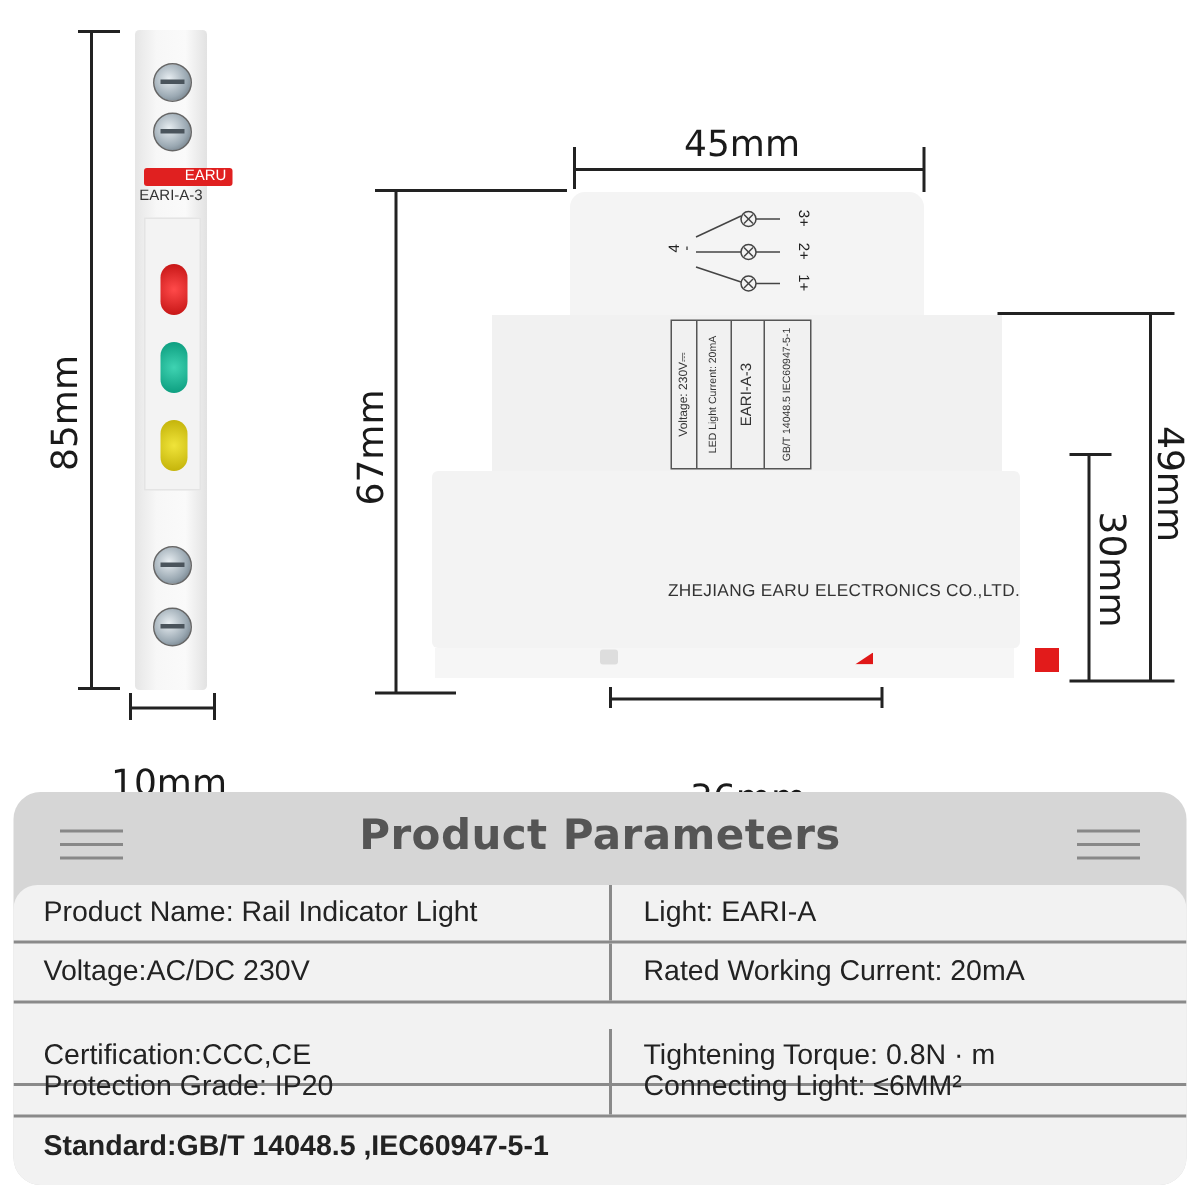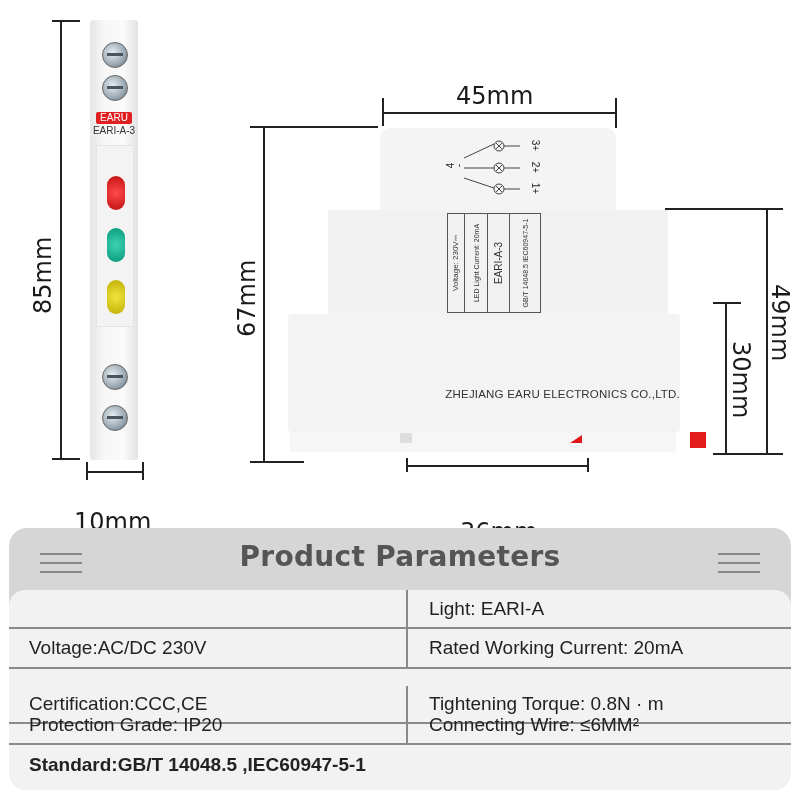--- a/index.html
+++ b/index.html
@@ -7,21 +7,21 @@
   .abs{position:absolute;}
   .line{position:absolute;background:#222;}
   .dim-text{position:absolute;font-family:"DejaVu Sans",sans-serif;font-size:24px;color:#1a1a1a;white-space:nowrap;}
   .vtext{transform:rotate(-90deg);transform-origin:center center;}
   .vtext-cw{transform:rotate(90deg);transform-origin:center center;}
 
   
   .slim{left:90px;top:20px;width:48px;height:440px;background:linear-gradient(90deg,#e6e6e6,#f7f7f7 30%,#fafafa 70%,#e2e2e2);border-radius:3px;}
   .screw{position:absolute;left:12px;width:24px;height:24px;border-radius:50%;background:radial-gradient(circle at 40% 40%,#e8eef2,#9aa8b2 60%,#5a6670);border:1px solid #666;}
   .screw::after{content:"";position:absolute;left:4px;top:10px;width:16px;height:3px;background:#4a545c;}
-  .brand{position:absolute;left:6px;top:92px;width:36px;height:12px;background:#e02020;color:#fff;font-size:10px;text-align:center;line-height:12px;border-radius:2px;}
+  .brand{position:absolute;left:6px;top:92px;width:36px;height:12px;background:#e02020;color:#fff;font-size:10px;text-align:center;line-height:12px;border-radius:2px;padding-left:23px;}
   .model-s{position:absolute;left:0;width:48px;top:105px;font-size:10px;text-align:center;color:#333;}
   .led-panel{position:absolute;left:6px;top:125px;width:36px;height:180px;background:#f3f3f3;border:1px solid #e4e4e4;}
   .led{position:absolute;left:10px;width:18px;height:34px;border-radius:9px;}
 
   
   .dev-top{left:380px;top:128px;width:236px;height:82px;background:#f4f4f4;border-radius:10px 10px 0 0;}
   .dev-mid{left:328px;top:210px;width:340px;height:104px;background:#f1f1f1;}
   .dev-low{left:288px;top:314px;width:392px;height:118px;background:#f3f3f3;border-radius:4px;}
   .dev-rail{left:290px;top:432px;width:386px;height:20px;background:#f6f6f6;}
   .company{left:288px;width:392px;top:388px;text-align:right;font-size:11.5px;color:#333;letter-spacing:0.2px;}
@@ -149,34 +149,35 @@
   </div>
 <div class="hamb" style="left:718px;top:553px;">
     <div></div>
     <div></div>
     <div></div>
   </div>
 <div class="abs title">Product Parameters</div>
 
 <div class="abs table">
   <div class="row" style="top:0;height:37px;">
+    <div class="cell" style="left:20px;">Product Name: Rail Indicator Light</div>
     <div class="vdiv"></div>
     <div class="cell" style="left:420px;">Light: EARI-A</div>
   </div>
   <div class="row" style="top:39px;height:38px;">
     <div class="cell" style="left:20px;">Voltage:AC/DC 230V</div>
     <div class="vdiv"></div>
     <div class="cell" style="left:420px;">Rated Working Current: 20mA</div>
   </div>
   <div class="row" style="top:96px;height:36px;">
     <div class="cell" style="left:20px;">Certification:CCC,CE</div>
     <div class="vdiv"></div>
     <div class="cell" style="left:420px;">Tightening Torque: 0.8N · m</div>
   </div>
   <div class="row" style="top:117px;height:36px;">
     <div class="cell" style="left:20px;">Protection Grade: IP20</div>
     <div class="vdiv"></div>
-    <div class="cell" style="left:420px;">Connecting Wire: ≤6MM²</div>
+    <div class="cell" style="left:420px;">Connecting Light: ≤6MM²</div>
   </div>
   <div class="row" style="top:155px;height:40px;border-bottom:none;">
     <div class="cell" style="left:20px;font-weight:bold;">Standard:GB/T 14048.5 ,IEC60947-5-1</div>
   </div>
 </div>
 
 </body></html>

